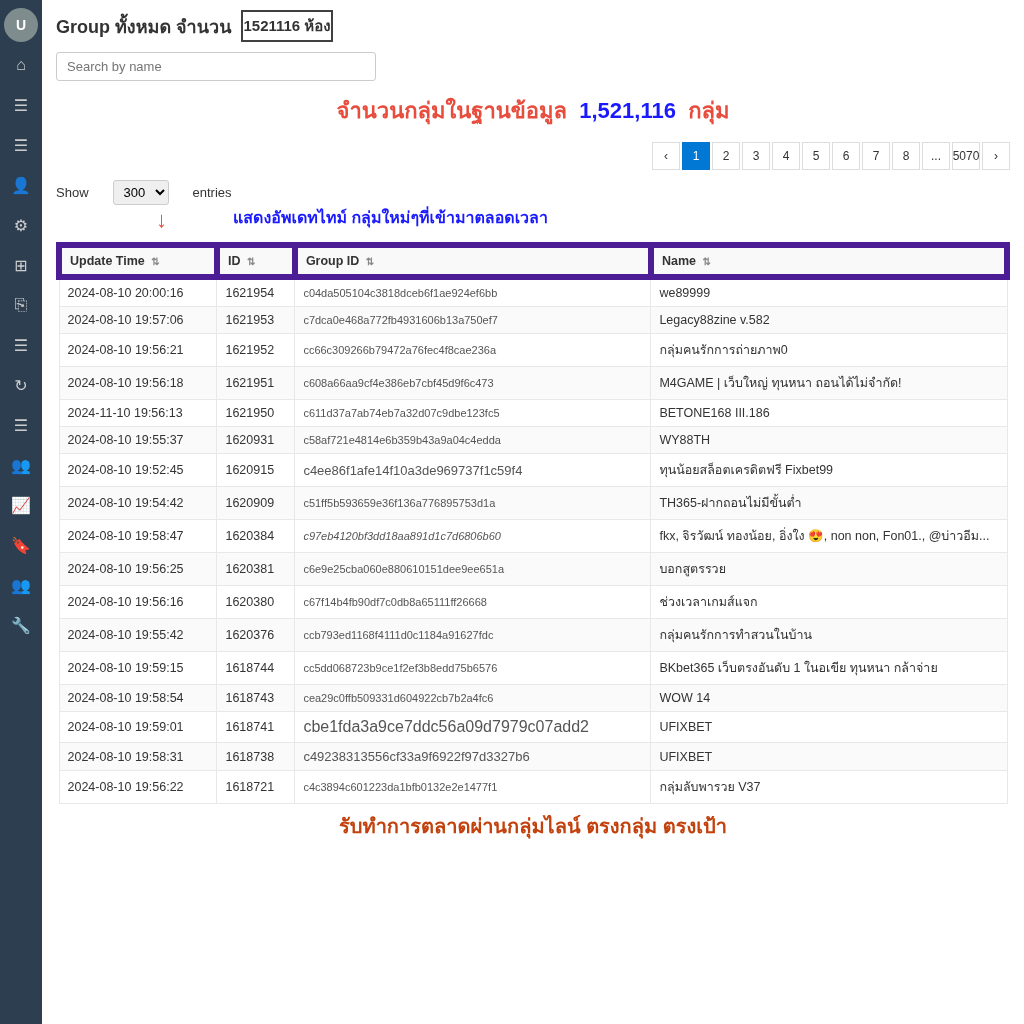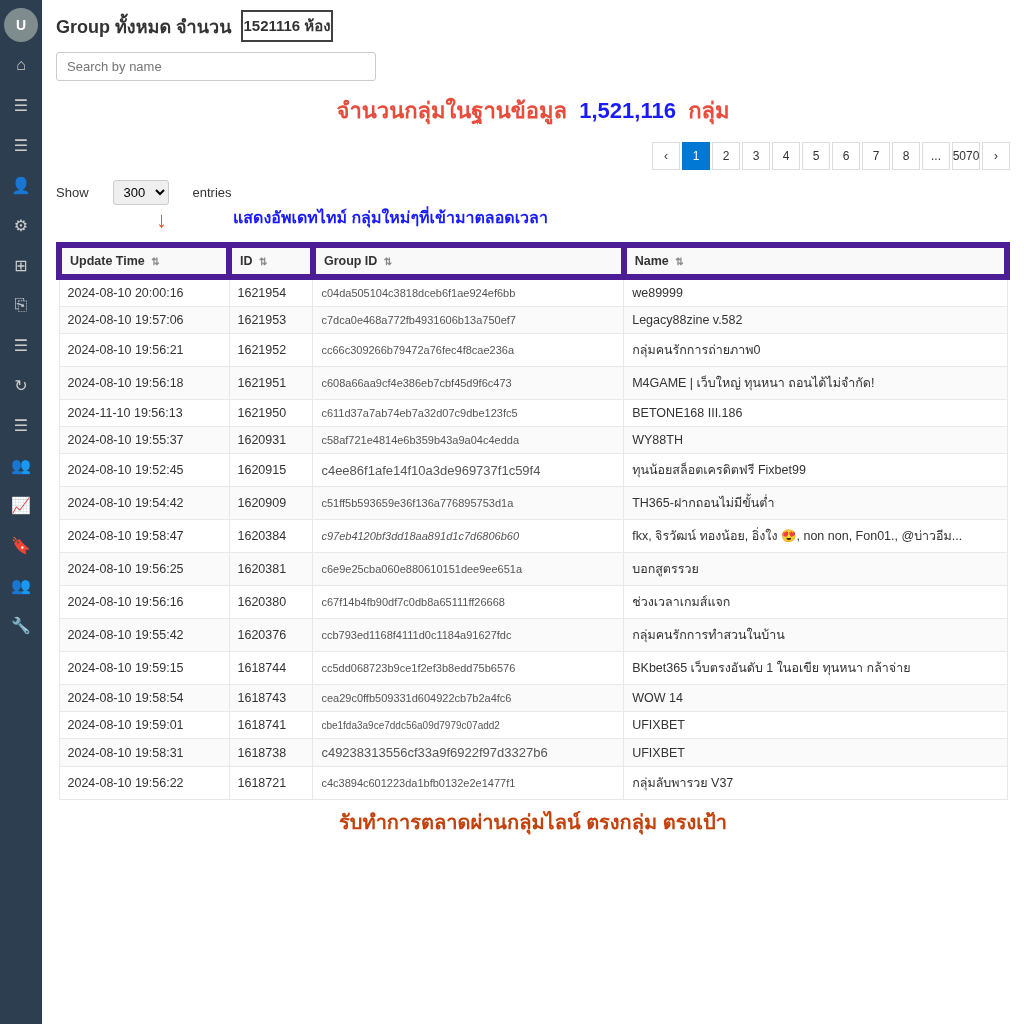--- a/index.html
+++ b/index.html
@@ -370,21 +370,21 @@
     </tr>
         <tr>
       <td>2024-08-10 19:58:54</td>
       <td>1618743</td>
       <td style="font-size:11px; color:#555;">cea29c0ffb509331d604922cb7b2a4fc6</td>
       <td>WOW 14</td>
     </tr>
         <tr>
       <td>2024-08-10 19:59:01</td>
       <td>1618741</td>
-      <td style="font-size:10px; color:#555;">cbe1fda3a9ce7ddc56a09d7979c07add2</td>
+      <td style="font-size:16px; color:#555;">cbe1fda3a9ce7ddc56a09d7979c07add2</td>
       <td>UFIXBET</td>
     </tr>
         <tr>
       <td>2024-08-10 19:58:31</td>
       <td>1618738</td>
       <td style="font-size:13px; color:#555;">c49238313556cf33a9f6922f97d3327b6</td>
       <td>UFIXBET</td>
     </tr>
         <tr>
       <td>2024-08-10 19:56:22</td>

